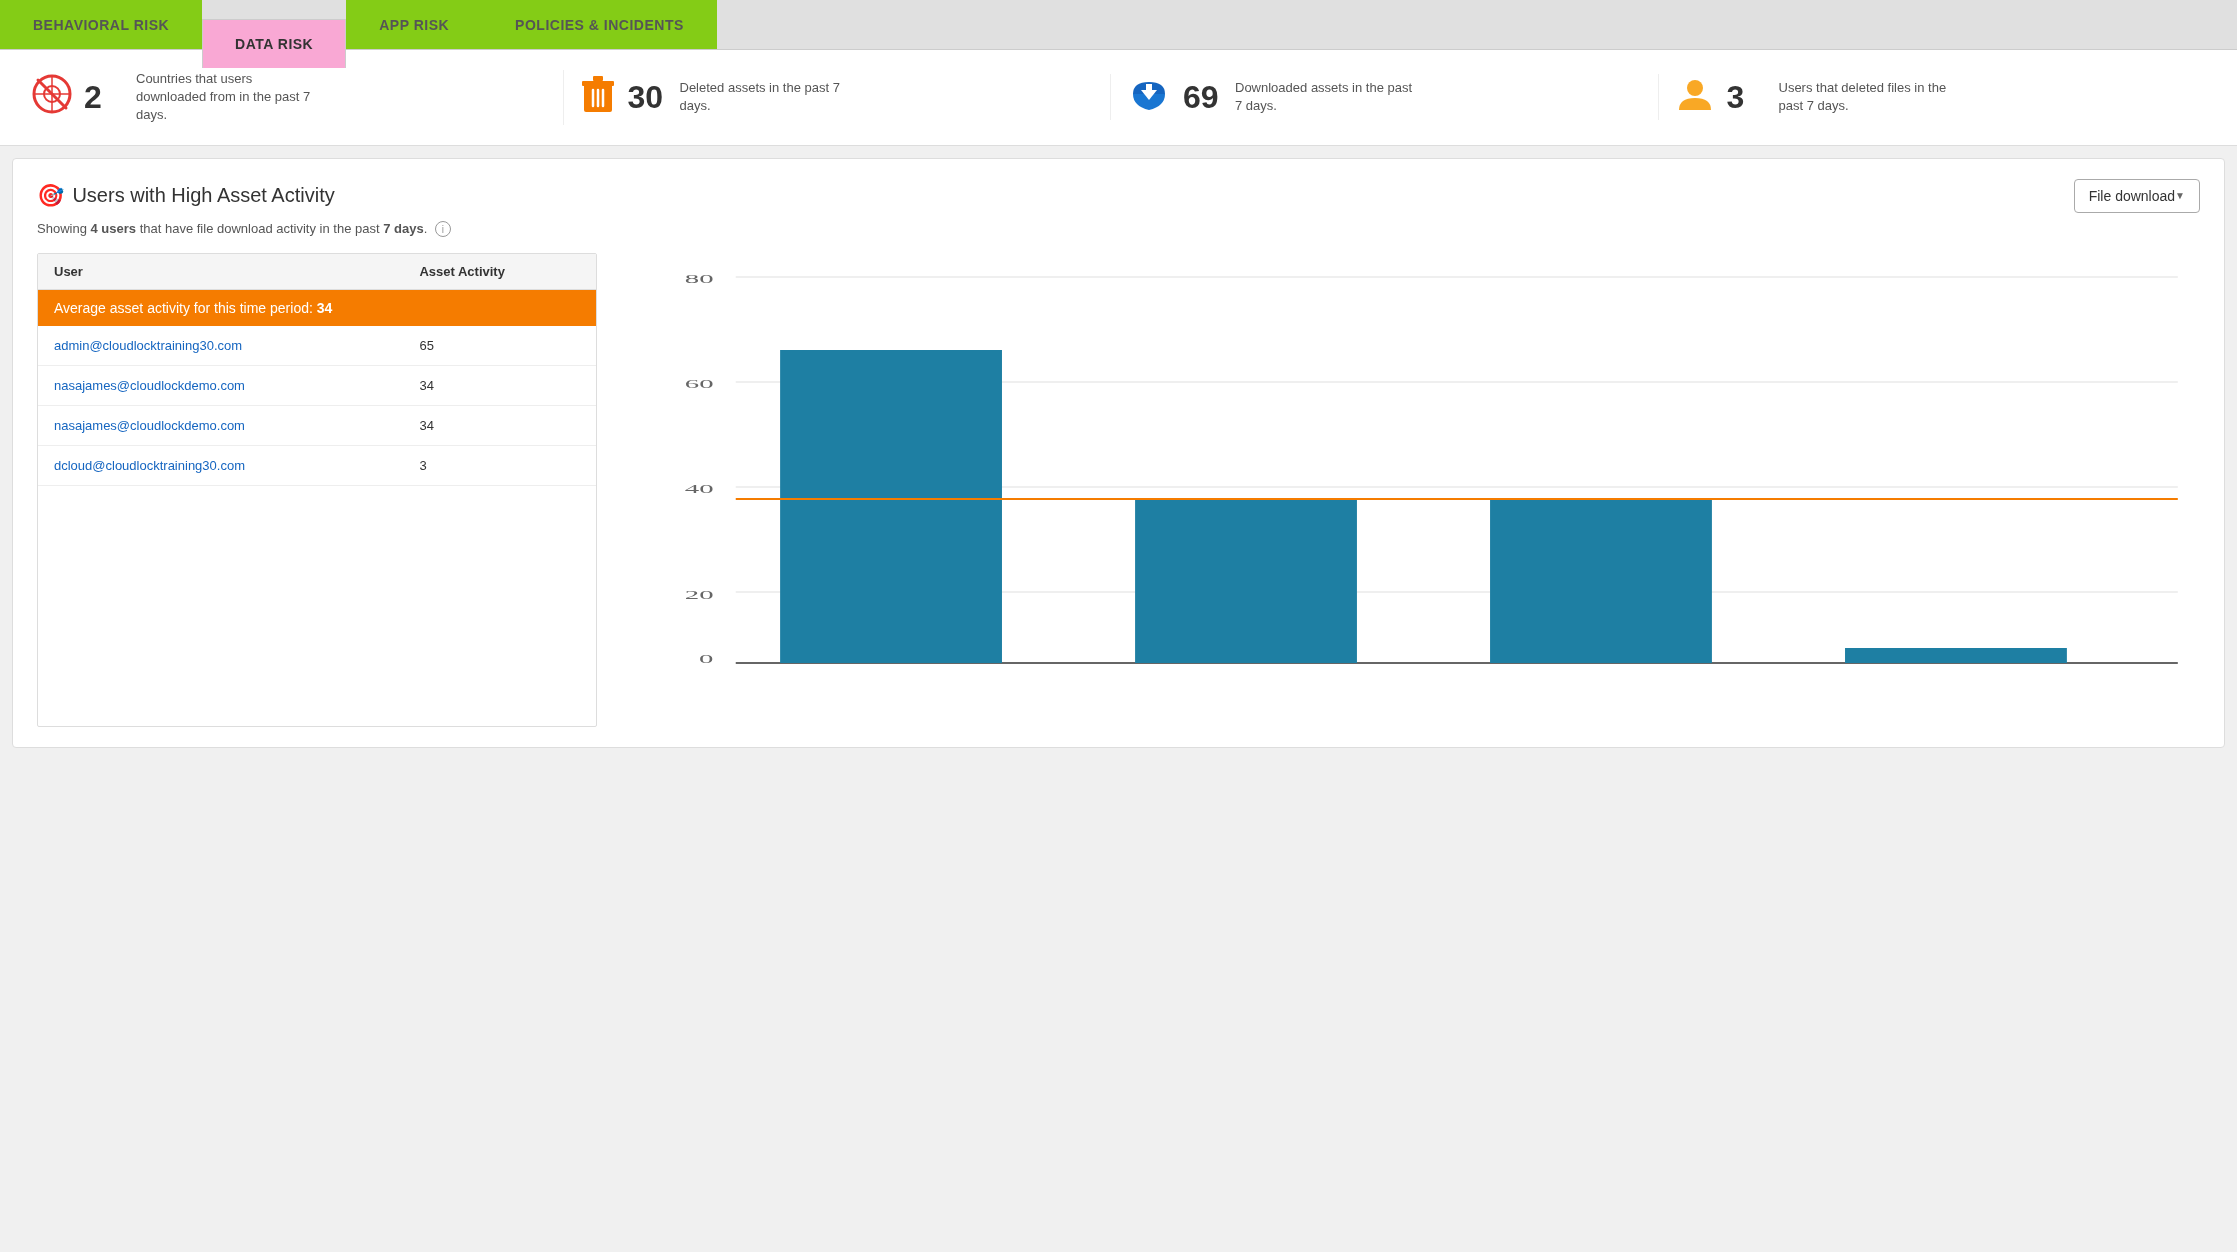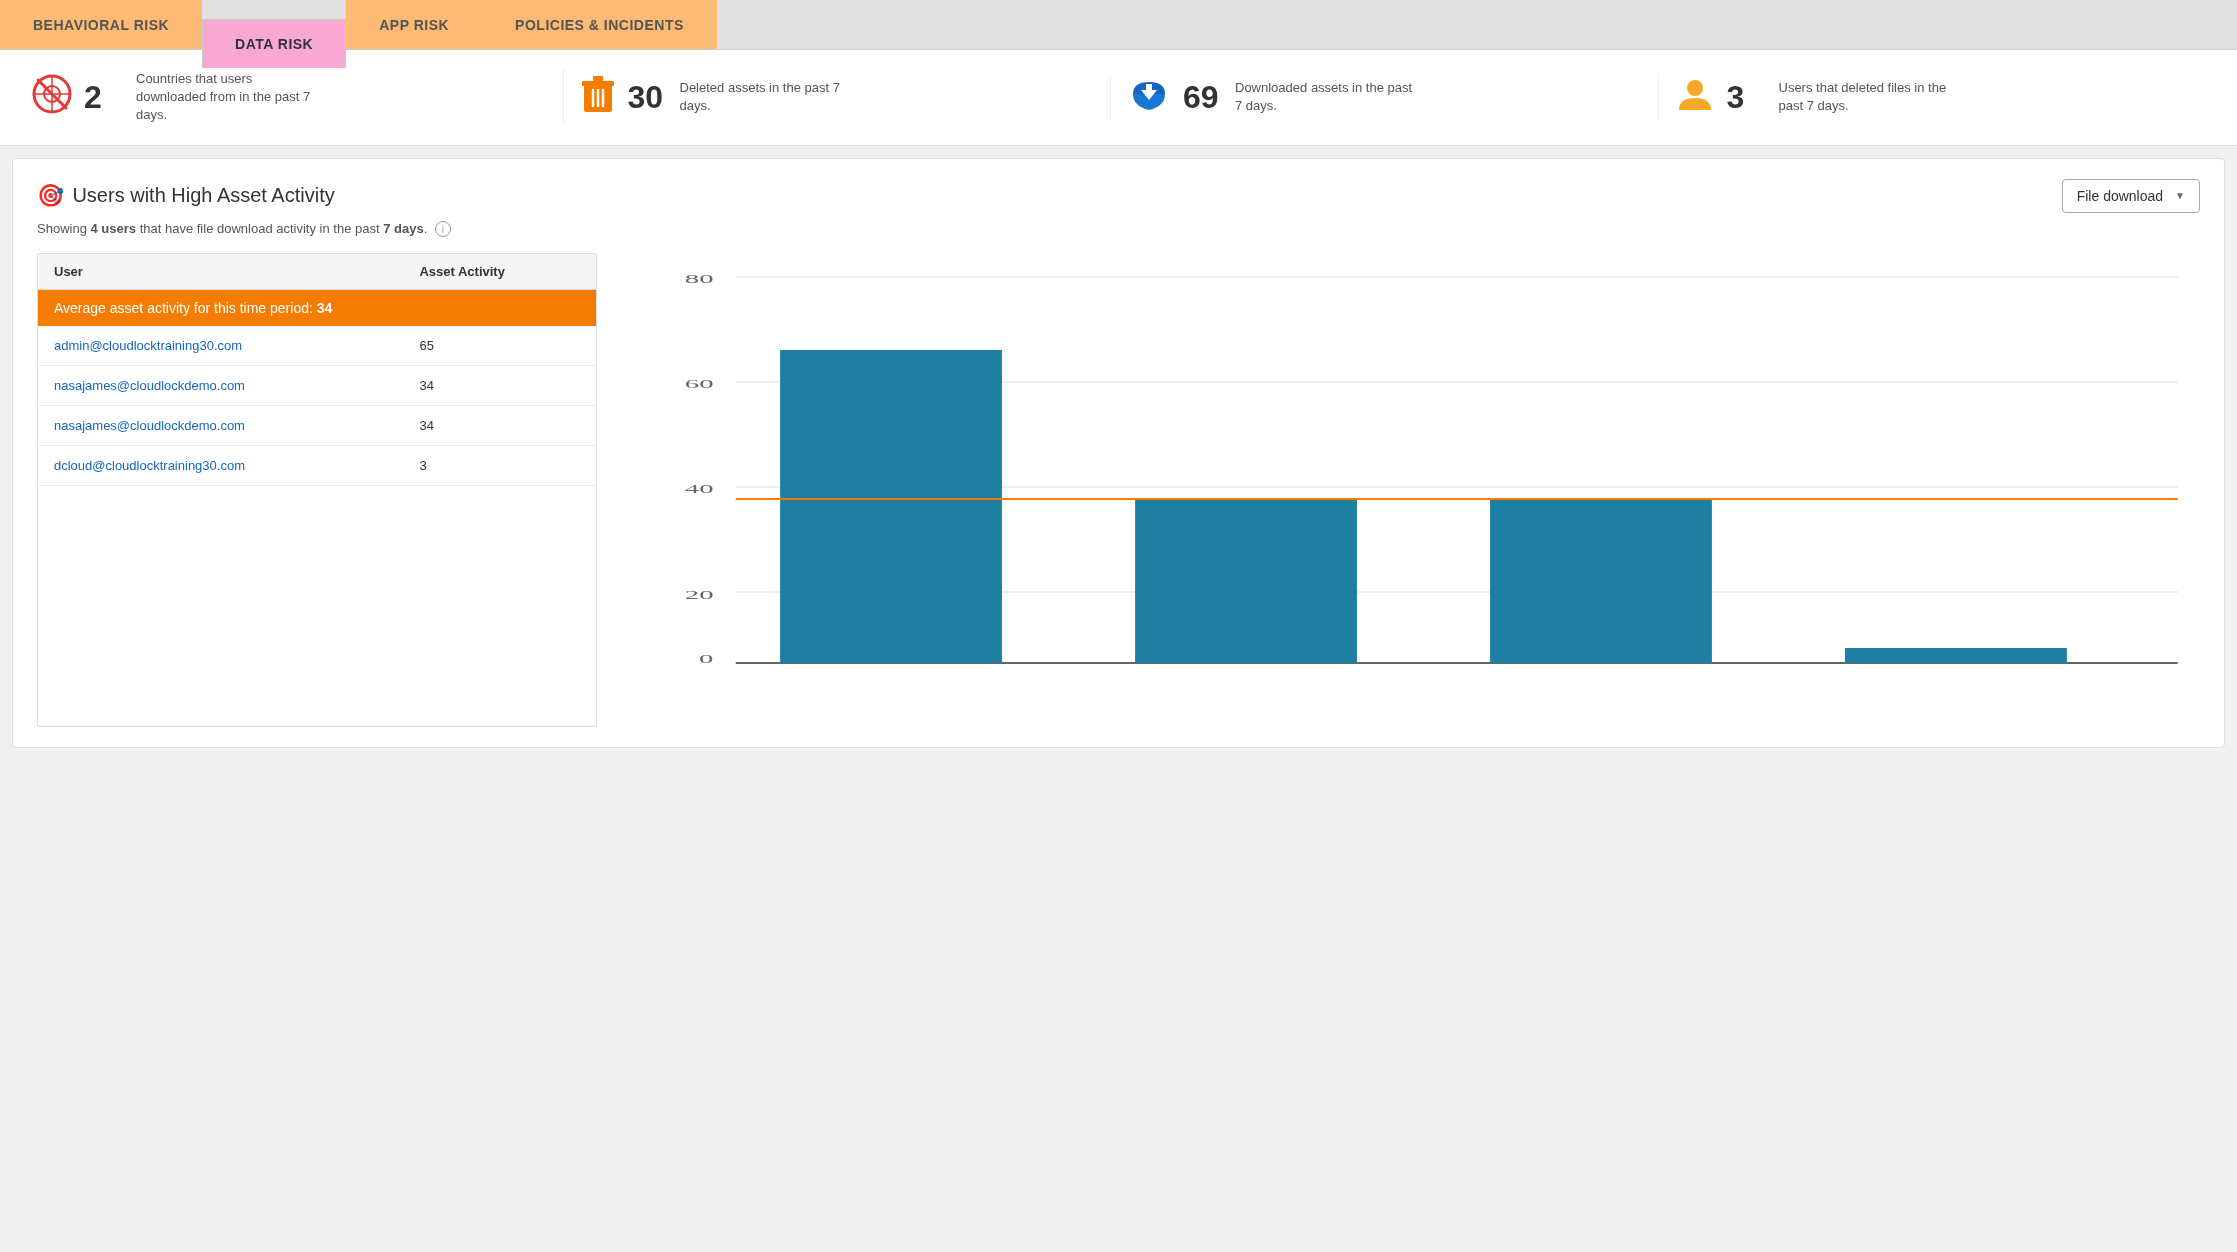--- a/index.html
+++ b/index.html
@@ -10,21 +10,21 @@
       display: flex;
       background: #e0e0e0;
       border-bottom: 1px solid #ccc;
     }
     .tab {
       padding: 16px 32px;
       font-size: 14px;
       font-weight: bold;
       letter-spacing: 0.5px;
       cursor: pointer;
-      background: #fdba74;
+      background: #84cc16;
       border: 1px solid transparent;
       border-bottom: none;
       color: #555;
       user-select: none;
     }
     .tab.active {
       background: #f9a8d4;
       border-color: #ccc;
       border-bottom-color: #fff;
       color: #333;
@@ -92,21 +92,21 @@
     
     .dropdown-btn {
       border: 1px solid #aaa;
       background: #fff;
       padding: 8px 14px;
       border-radius: 4px;
       cursor: pointer;
       font-size: 14px;
       display: flex;
       align-items: center;
-      gap: 12px;
+      gap: 0;
       color: #333;
     }
     .dropdown-arrow { font-size: 10px; color: #666; }
 
     
     .content-layout {
       display: flex;
     }
 
     

